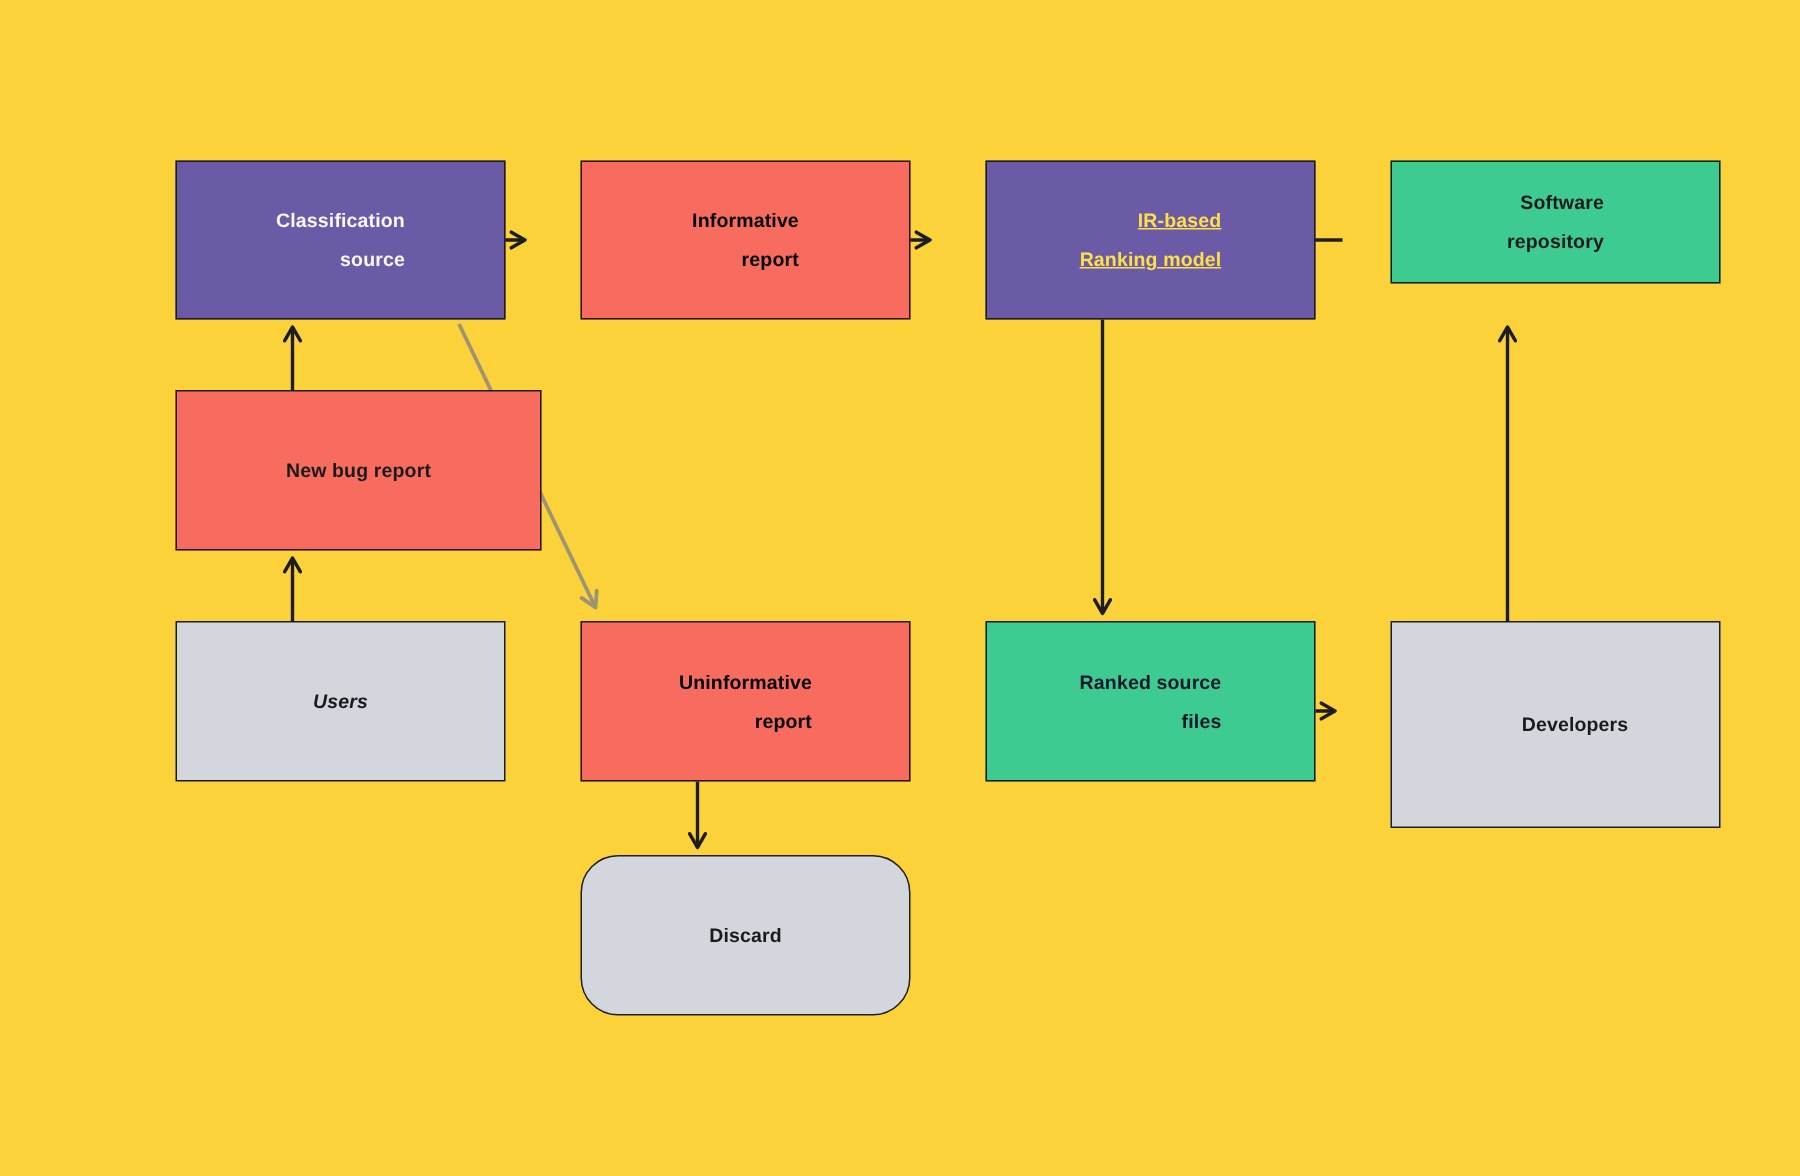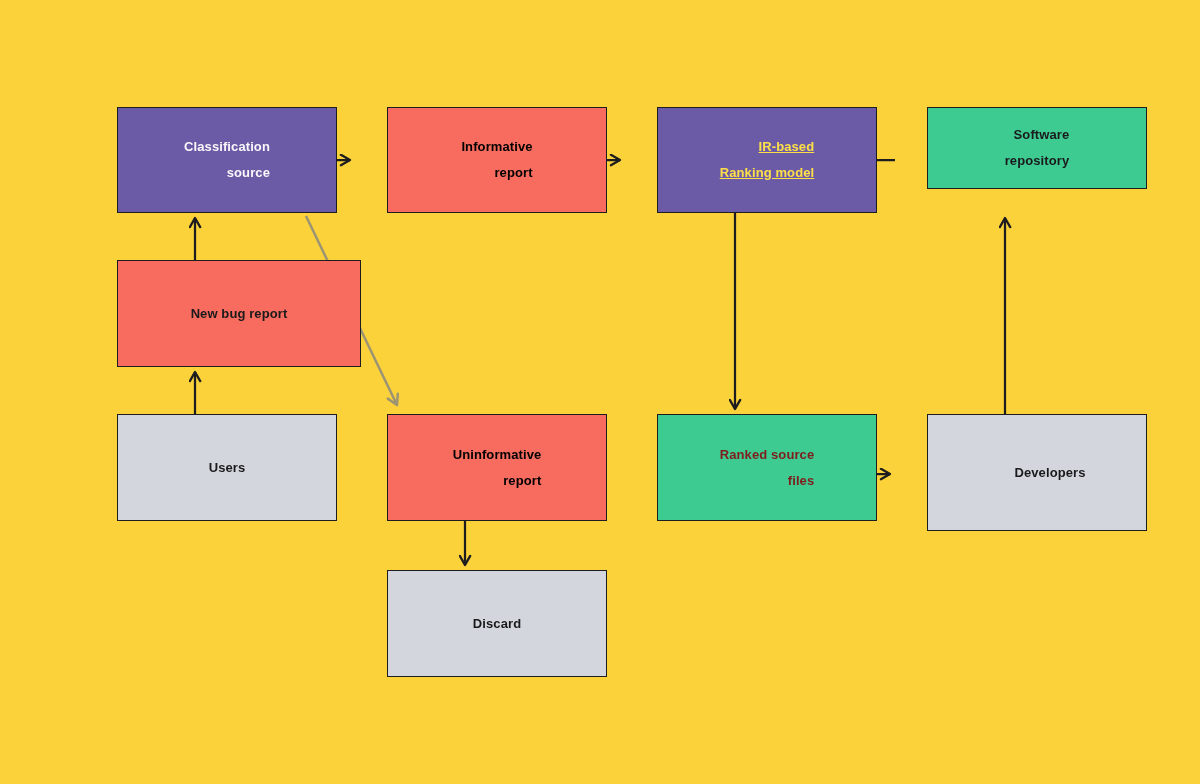--- a/index.html
+++ b/index.html
@@ -85,41 +85,41 @@
         <div>
           <div>Software</div>
           <div>repository</div>
         </div>
       </div>
       <div class="node" style="left: 85px; top: 260px; width: 244px; height: 107px; background: rgb(247, 108, 94); border-color: rgb(29, 29, 31); color: rgb(26, 26, 28);">
         <div>
           <div>New bug report</div>
         </div>
       </div>
-      <div class="node" style="left: 85px; top: 414px; width: 220px; height: 107px; background: rgb(211, 215, 221); border-color: rgb(29, 29, 31); color: rgb(26, 26, 28);">
+      <div class="node" style="left: 85px; top: 414px; width: 220px; height: 107px; background: rgb(211, 215, 221); border-color: rgb(29, 29, 31); color: rgb(26, 26, 28); font-style: italic;">
         <div>
           <div>Users</div>
         </div>
       </div>
       <div class="node" style="left: 355px; top: 414px; width: 220px; height: 107px; background: rgb(247, 108, 94); border-color: rgb(29, 29, 31); color: #000000;">
         <div>
           <div>Uninformative</div>
           <div>report</div>
         </div>
       </div>
-      <div class="node" style="left: 625px; top: 414px; width: 220px; height: 107px; background: rgb(61, 203, 146); border-color: rgb(29, 29, 31); color: #7f1d1d;">
+      <div class="node" style="left: 625px; top: 414px; width: 220px; height: 107px; background: rgb(61, 203, 146); border-color: rgb(29, 29, 31); color: #0f172a;">
         <div>
           <div>Ranked source</div>
           <div>files</div>
         </div>
       </div>
-      <div class="node" style="left: 895px; top: 414px; width: 220px; height: 117px; background: rgb(211, 215, 221); border-color: rgb(29, 29, 31); color: rgb(26, 26, 28); padding-left: 26px;">
+      <div class="node" style="left: 895px; top: 414px; width: 220px; height: 138px; background: rgb(211, 215, 221); border-color: rgb(29, 29, 31); color: rgb(26, 26, 28); padding-left: 26px;">
         <div>
           <div>Developers</div>
         </div>
       </div>
-      <div class="node" style="left: 355px; top: 570px; width: 220px; height: 107px; background: rgb(211, 215, 221); border-color: rgb(29, 29, 31); color: rgb(26, 26, 28);">
+      <div class="node" style="left: 355px; top: 570px; width: 220px; height: 107px; background: rgb(211, 215, 221); border-color: rgb(29, 29, 31); color: rgb(26, 26, 28); border-radius: 25px;">
         <div>
           <div>Discard</div>
         </div>
       </div>
     </div>
 </div>
 
 </body></html>

